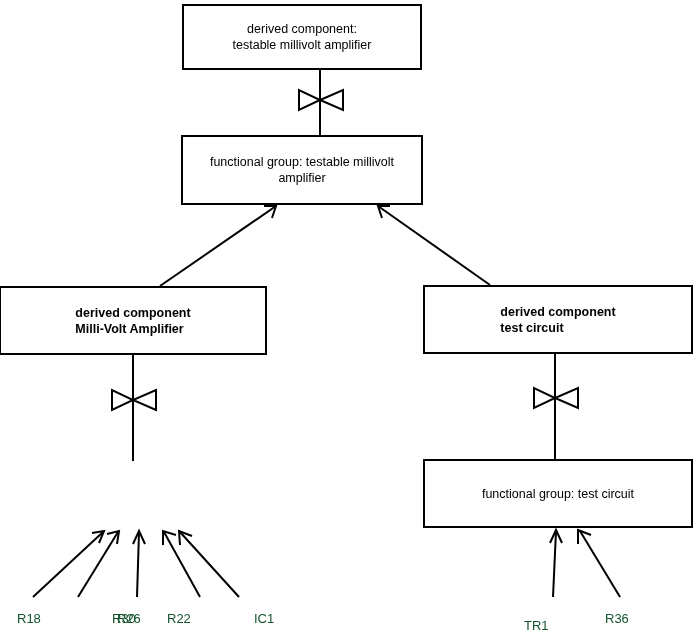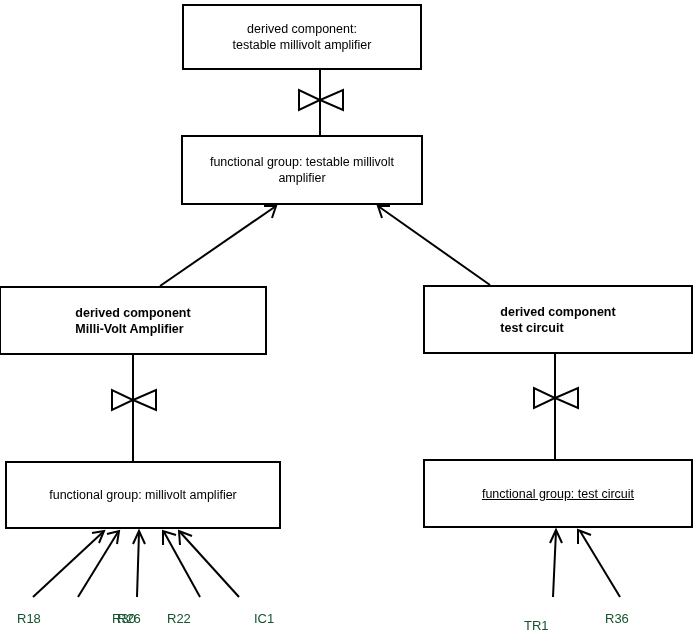--- a/index.html
+++ b/index.html
@@ -138,25 +138,22 @@
   <div class="node-box" style="left:-1px; top:286px; width:268px; height:69px;">
     <span class="node-text left-align">derived component
 Milli-Volt Amplifier</span>
   </div>
 
   <div class="node-box" style="left:423px; top:285px; width:270px; height:69px;">
     <span class="node-text left-align">derived component
 test circuit</span>
   </div>
 
-  <div class="node-box" style="left:5px; top:461px; width:276px; height:68px;">
-    <span class="node-text">functional group: millivolt amplifier</span>
-  </div>
 
-  <div class="node-box" style="left:423px; top:459px; width:270px; height:69px;text-decoration:underline;">
+  <div class="node-box" style="left:423px; top:459px; width:270px; height:69px;">
     <span class="node-text">functional group: test circuit</span>
   </div>
 
   <span class="leaf-label" style="left:17px;  top:611px;">R18</span>
   <span class="leaf-label" style="left:64px;  top:611px;margin-left:48px;">R30</span>
   <span class="leaf-label" style="left:117px; top:611px;">R26</span>
   <span class="leaf-label" style="left:167px; top:611px;">R22</span>
   <span class="leaf-label" style="left:211px; top:611px;margin-left:43px;">IC1</span>
   <span class="leaf-label" style="left:524px; top:611px;margin-top:7px;">TR1</span>
   <span class="leaf-label" style="left:605px; top:611px;">R36</span>

